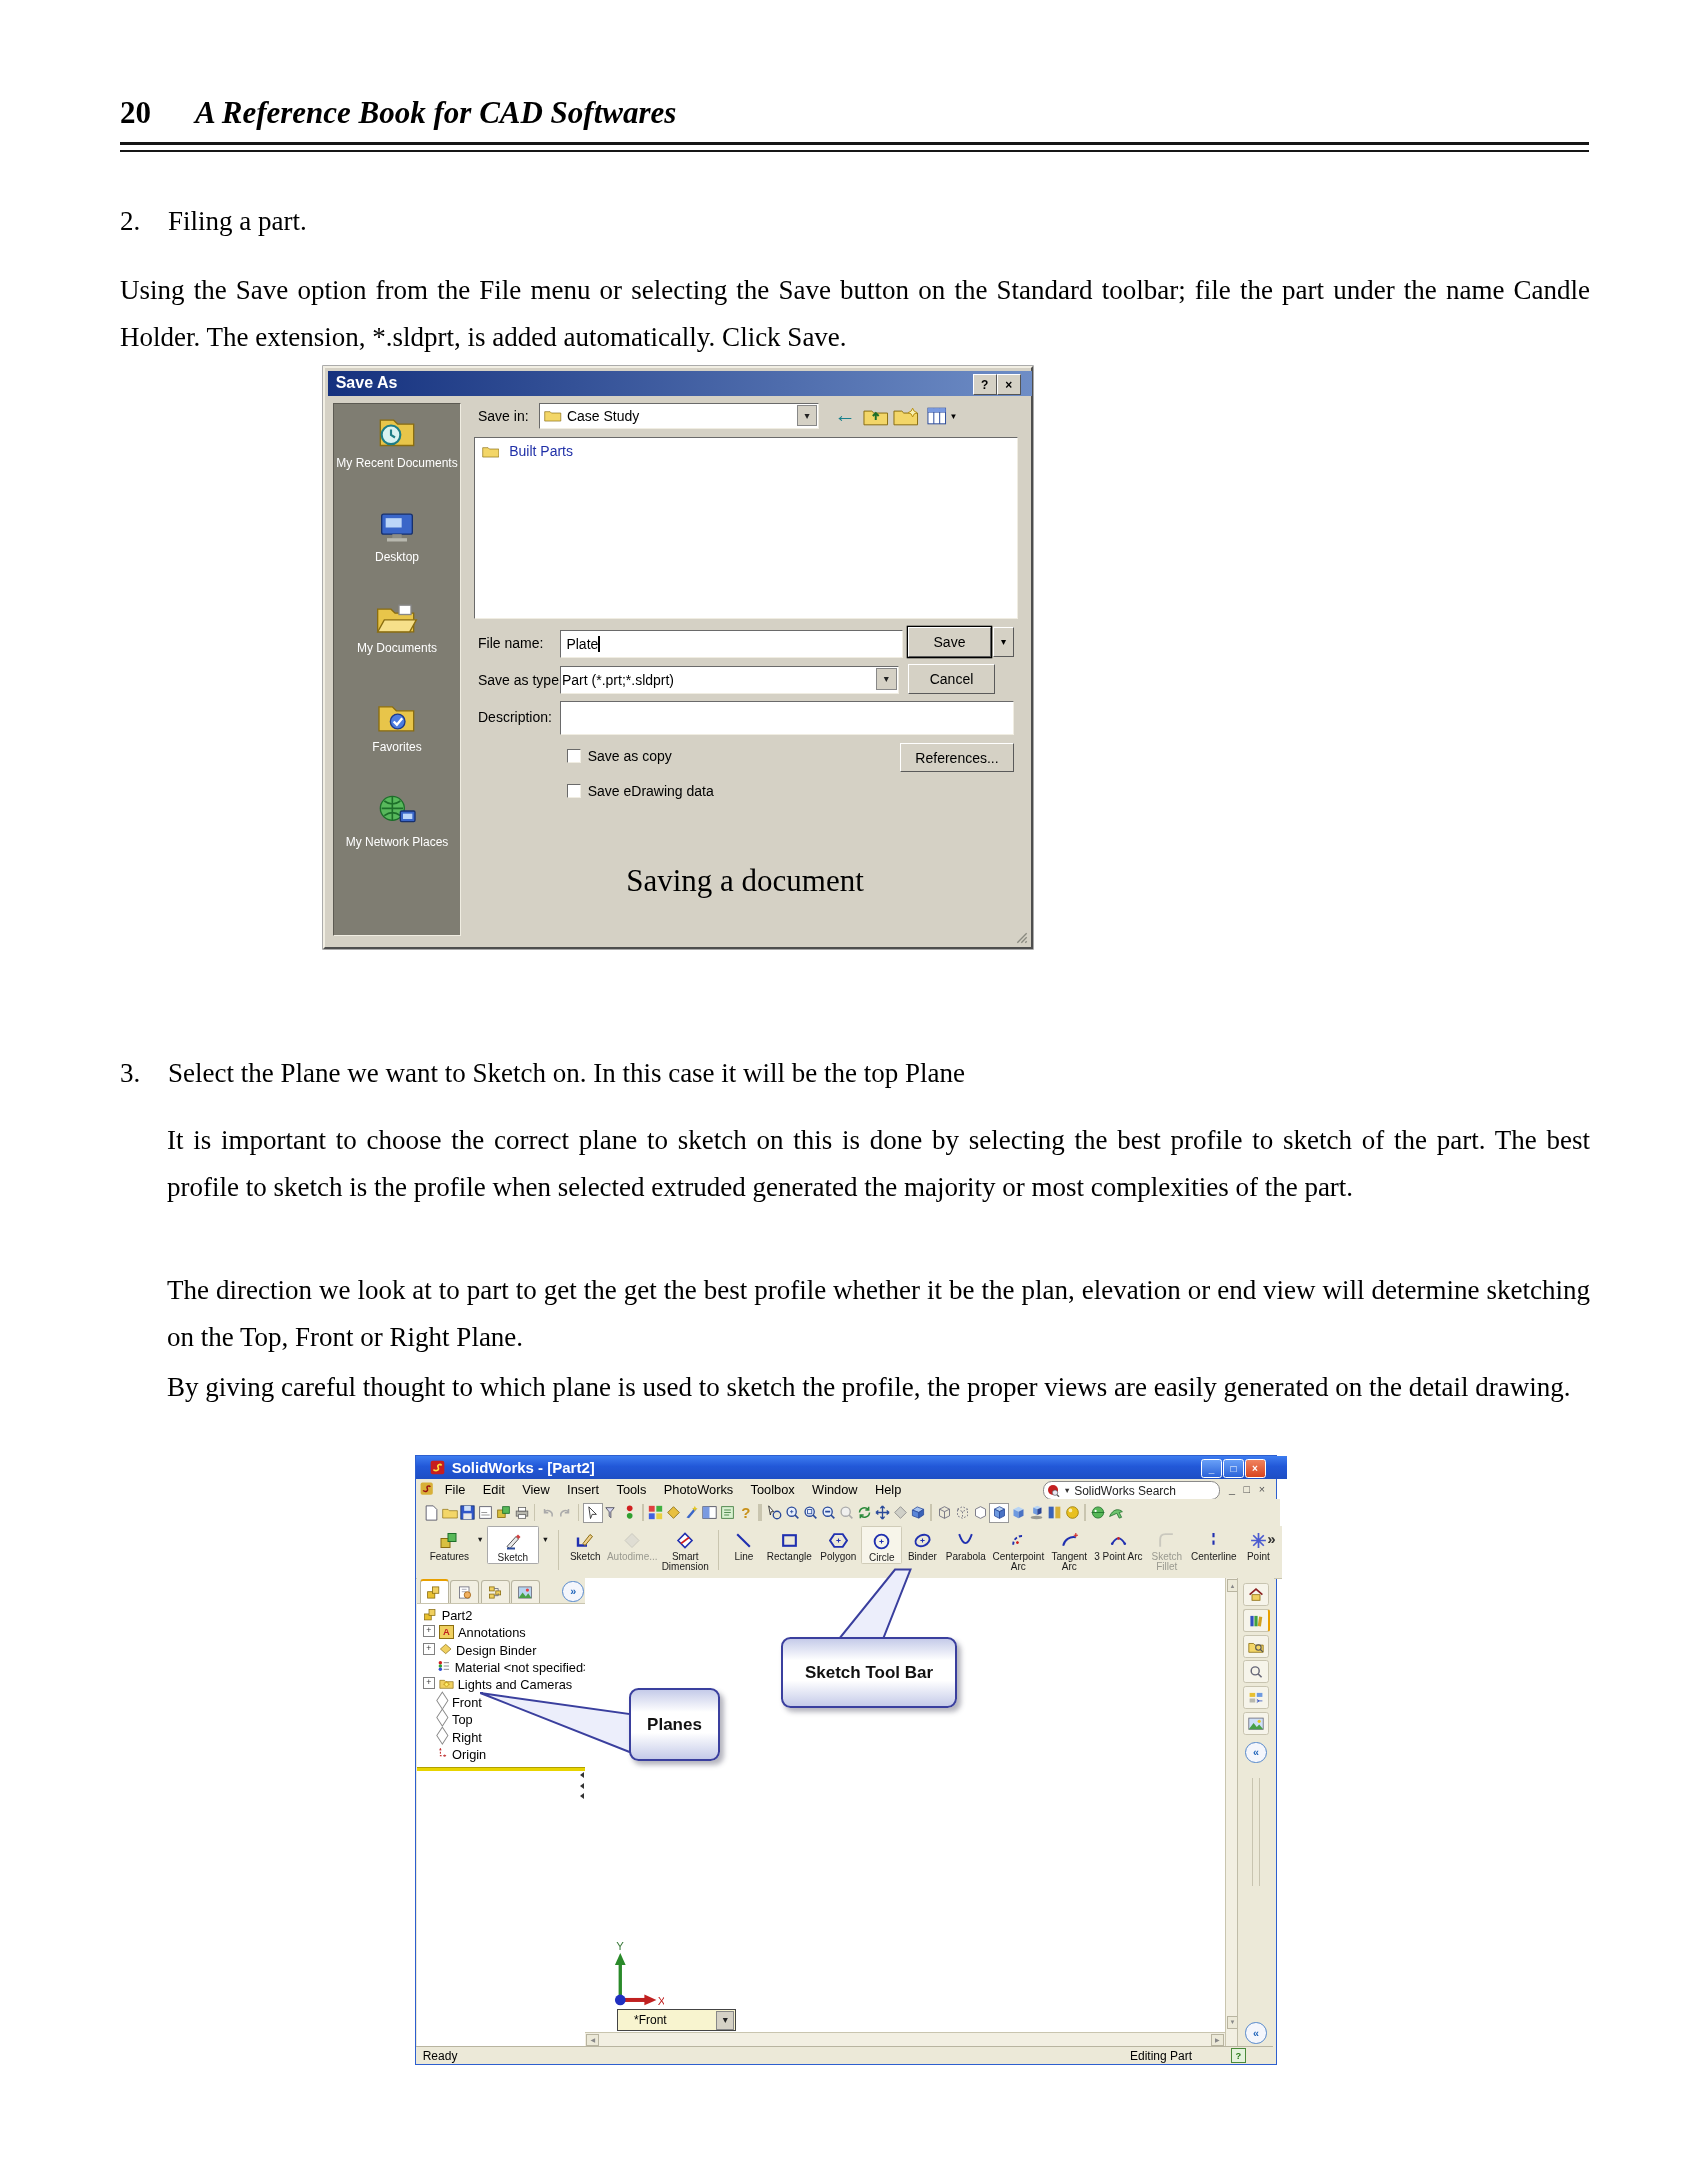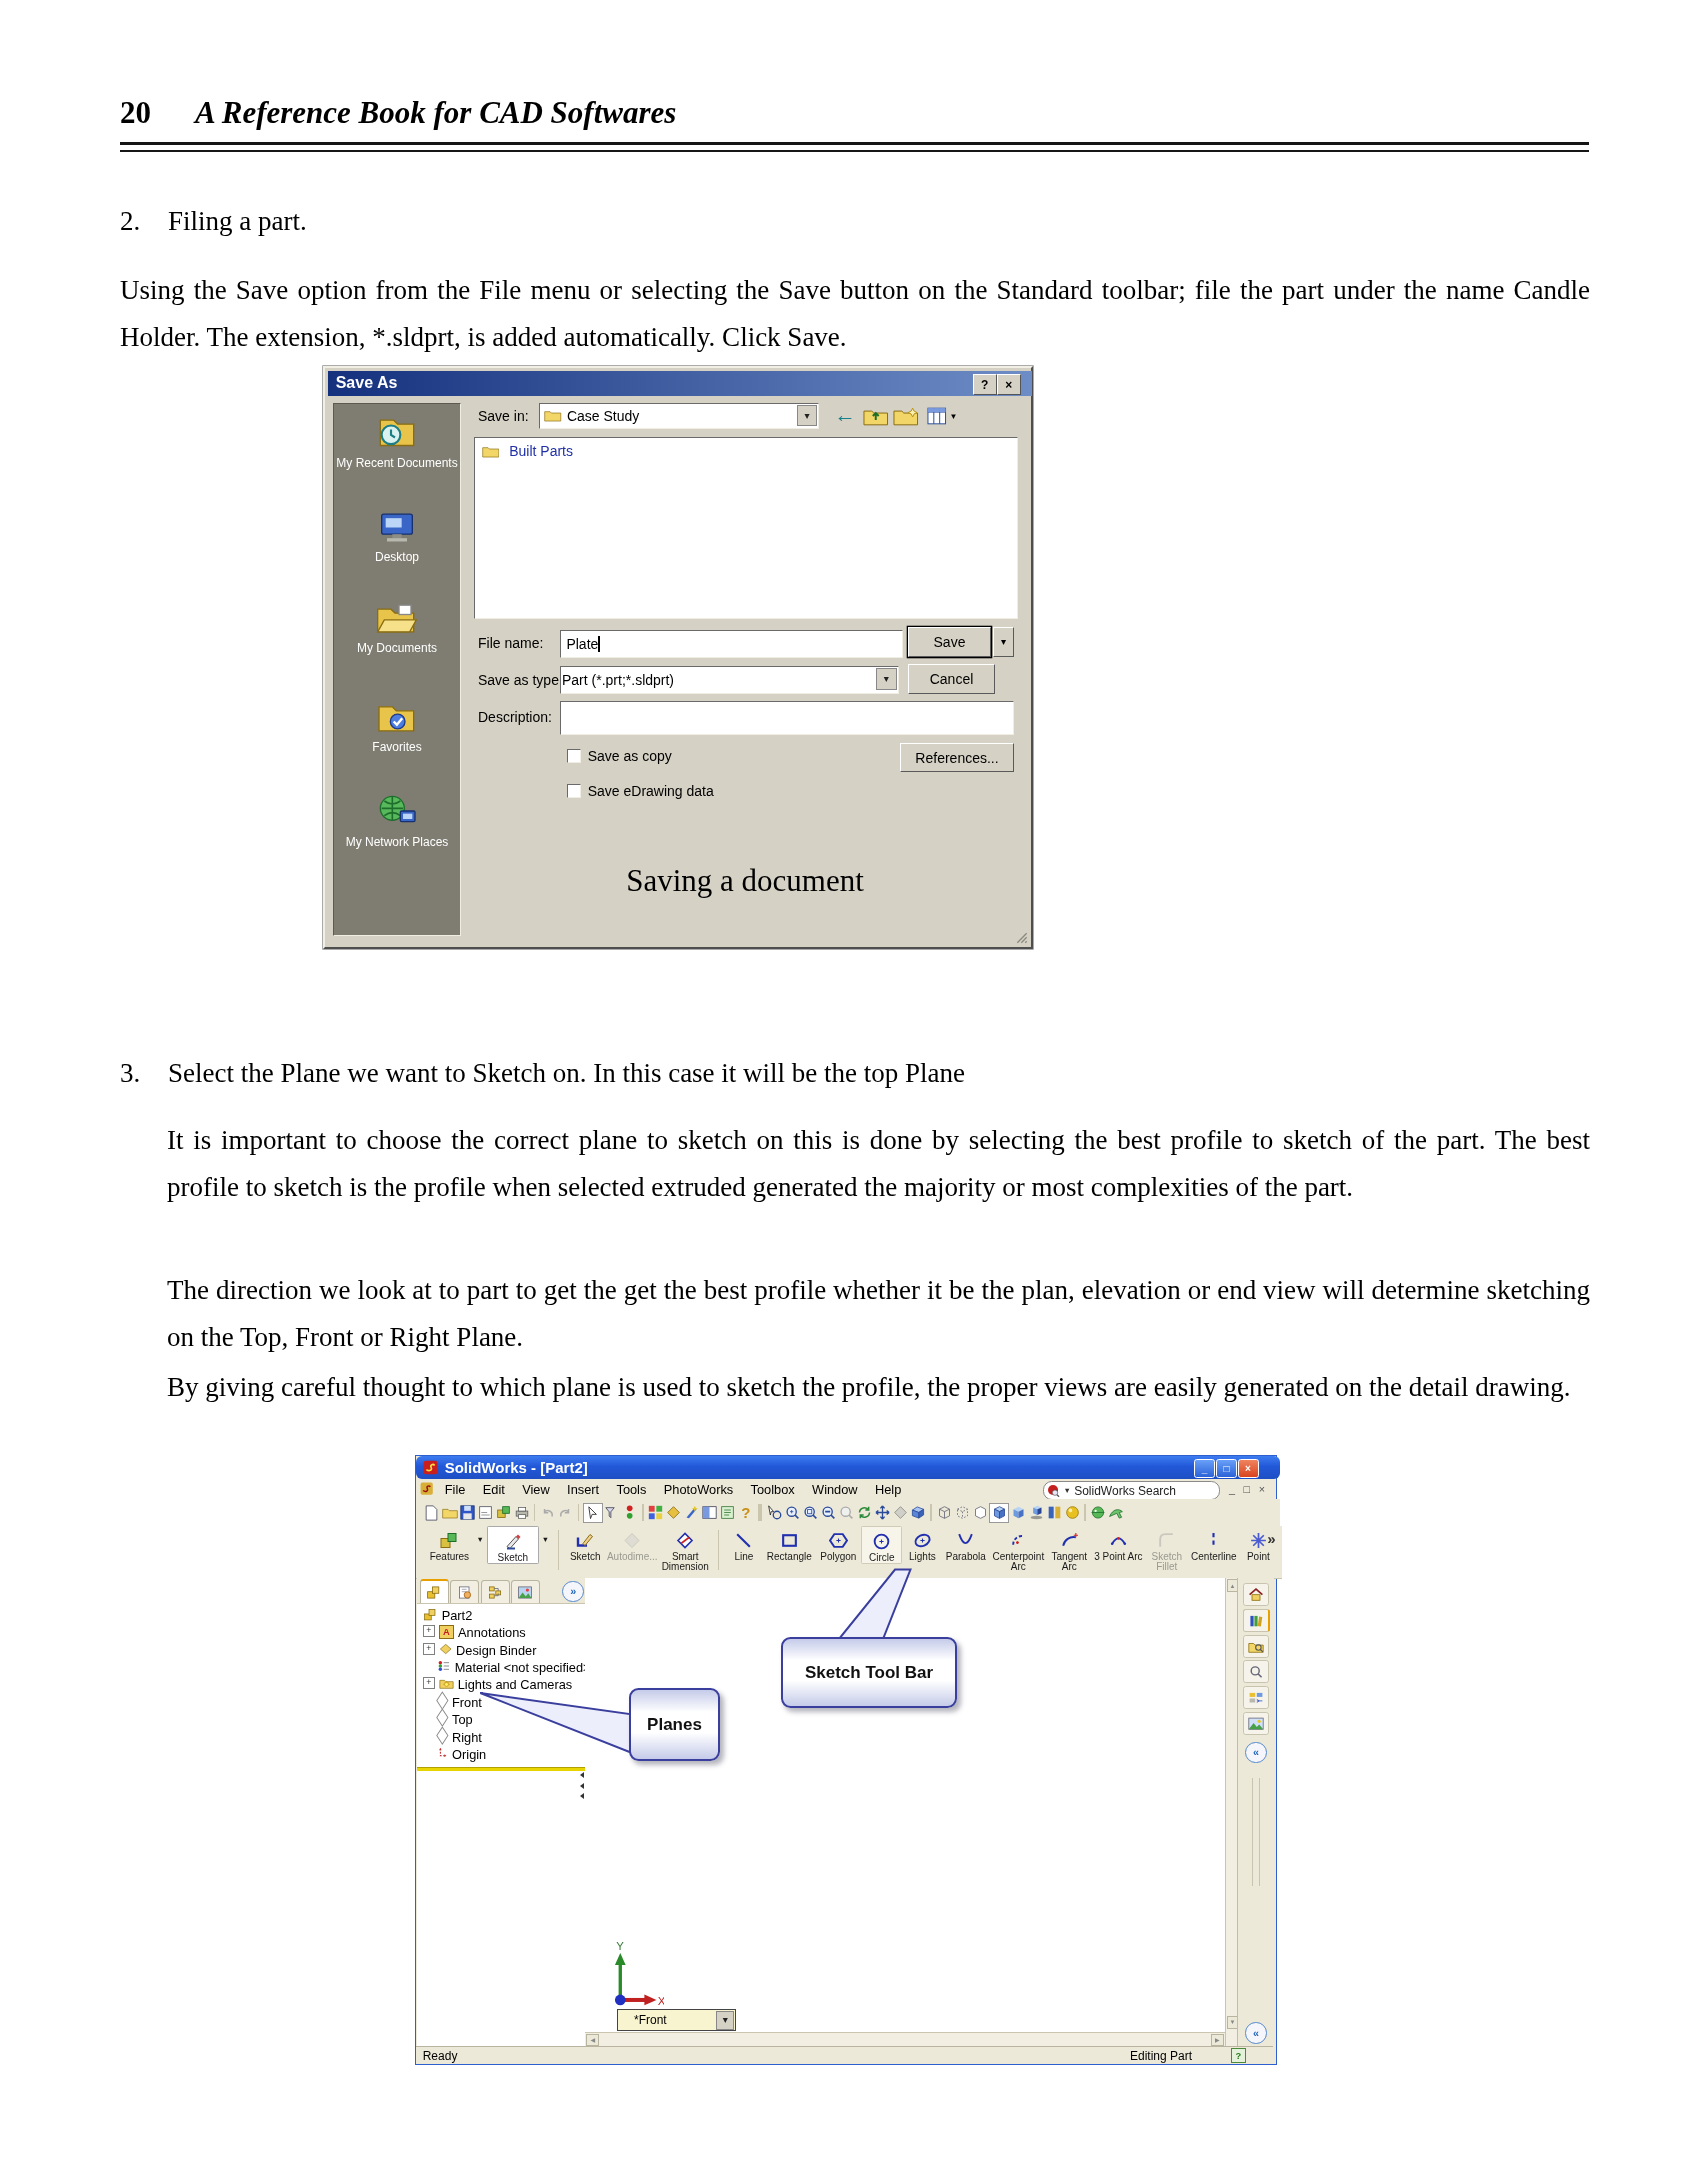--- a/index.html
+++ b/index.html
@@ -19,21 +19,21 @@
   .cap-btn{width:21.5px;height:19px;background:#d5d1c5;border:1.3px solid;border-color:#fff #555 #555 #fff;font-size:12px;font-weight:bold;color:#000;display:flex;align-items:center;justify-content:center;}
   .fld{background:#fff;border:1.3px solid;border-color:#6a6a6a #f0ede2 #f0ede2 #6a6a6a;}
   .btn3d{background:#d5d1c5;border:1.3px solid;border-color:#fff #5a5a5a #5a5a5a #fff;font-size:14px;display:flex;align-items:center;justify-content:center;font-family:"Liberation Sans",sans-serif;}
   .lbl{font-size:14px;font-family:"Liberation Sans",sans-serif;}
   .sideplace{position:absolute;left:0;width:126px;text-align:center;color:#fff;font-size:12px;line-height:15.5px;font-family:"Liberation Sans",sans-serif;}
   .ddbtn{background:#d5d1c5;border:0.7px solid #888;display:flex;align-items:center;justify-content:center;font-size:8.7px;color:#222;}
   .chk{width:12px;height:12px;background:#fff;border:1.3px solid;border-color:#6a6a6a #f0ede2 #f0ede2 #6a6a6a;display:inline-block;}
   .caret{display:inline-block;width:1.3px;height:16px;background:#000;vertical-align:-2.7px;}
   
   .sw{background:#ece9d8;border:1.3px solid #2d5fcf;}
-  .sw-title{background:linear-gradient(180deg,#3d7cf0,#2258d8 45%,#1e4ec4);color:#fff;font-weight:bold;font-size:15px;display:flex;align-items:center;gap:6.7px;padding-left:7px;font-family:"Liberation Sans",sans-serif;border-radius:6px;}
+  .sw-title{background:linear-gradient(180deg,#3d7cf0,#2258d8 45%,#1e4ec4);color:#fff;font-weight:bold;font-size:15px;display:flex;align-items:center;gap:6.7px;padding-left:14px;font-family:"Liberation Sans",sans-serif;}
   .xpbtn{width:19px;height:17px;border:0.7px solid #fff;border-radius:2.7px;color:#fff;font-size:10px;font-weight:bold;display:flex;align-items:center;justify-content:center;background:linear-gradient(180deg,#68a0f8,#2b62d8);}
   .xpbtn.close{background:linear-gradient(180deg,#f0835f,#d8441f);}
   .menu-item{font-size:12.8px;padding:2px 8.7px;font-family:"Liberation Sans",sans-serif;}
   .tbar{background:#ece9d8;border-bottom:0.7px solid #c9c5af;}
   .t{width:18px;height:18px;display:flex;align-items:center;justify-content:center;flex:0 0 auto;}
   .tsep{width:1.3px;height:17.5px;background:#c9c5af;margin:0 3.4px;flex:0 0 auto;}
   .skbtn{display:flex;flex-direction:column;align-items:center;justify-content:flex-start;padding-top:2.7px;font-size:10px;color:#1a1a1a;text-align:center;line-height:10.8px;font-family:"Liberation Sans",sans-serif;flex:0 0 auto;}
   .skbtn .ic{height:23px;display:flex;align-items:center;justify-content:center;}
   .skbtn.gray{color:#9a9a90;}
   .skbtn.gray svg{opacity:.4;}
@@ -549,21 +549,21 @@
           </span>
         <span>Circle</span>
       </div>
       <div class="skbtn" style="width:40px;">
         <span class="ic">
             <svg width="19" height="19" viewBox="0 0 18 18">
               <ellipse cx="9" cy="9" rx="7" ry="5" fill="none" stroke="#2030b0" stroke-width="1.8" transform="rotate(-25 9 9)"></ellipse>
               <path d="M7 9 h4 M9 7 v4" stroke="#2030b0"></path>
             </svg>
           </span>
-        <span>Lights</span>
+        <span>Binder</span>
       </div>
       <div class="skbtn" style="width:47px;">
         <span class="ic">
             <svg width="19" height="19" viewBox="0 0 18 18">
               <path d="M3 3 Q9 20 15 3" fill="none" stroke="#2030b0" stroke-width="1.8"></path>
             </svg>
           </span>
         <span>Parabola</span>
       </div>
       <div class="skbtn" style="width:58px;">

